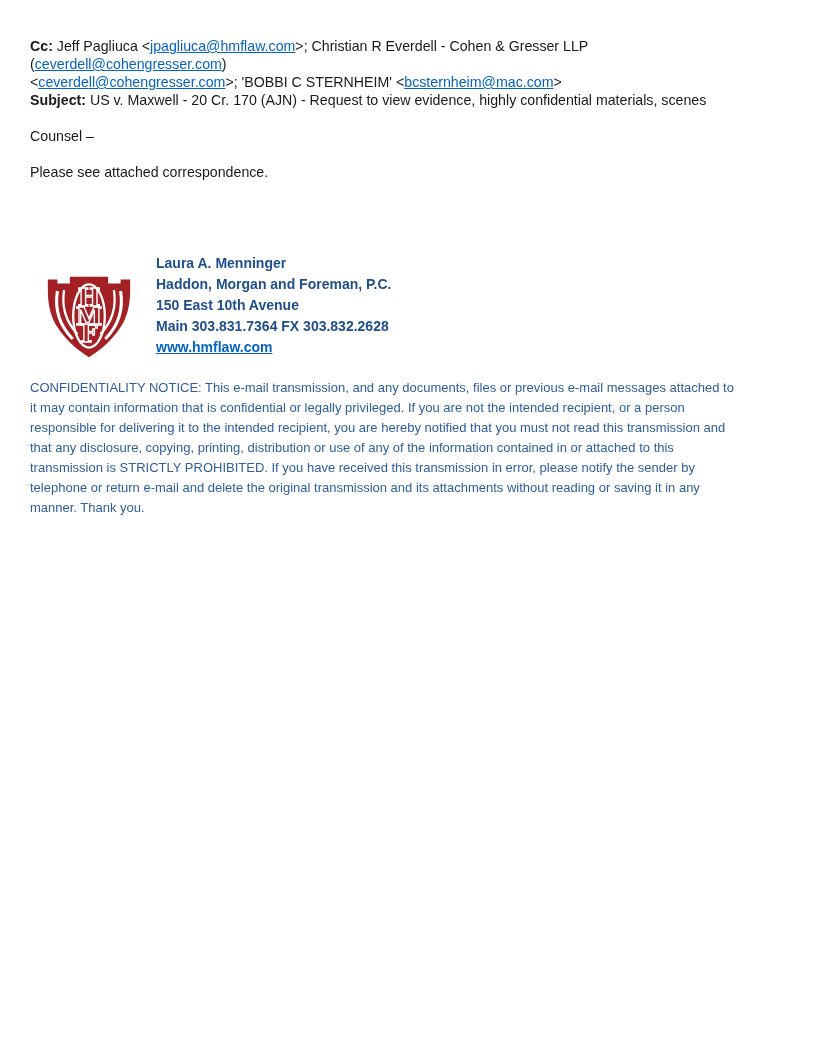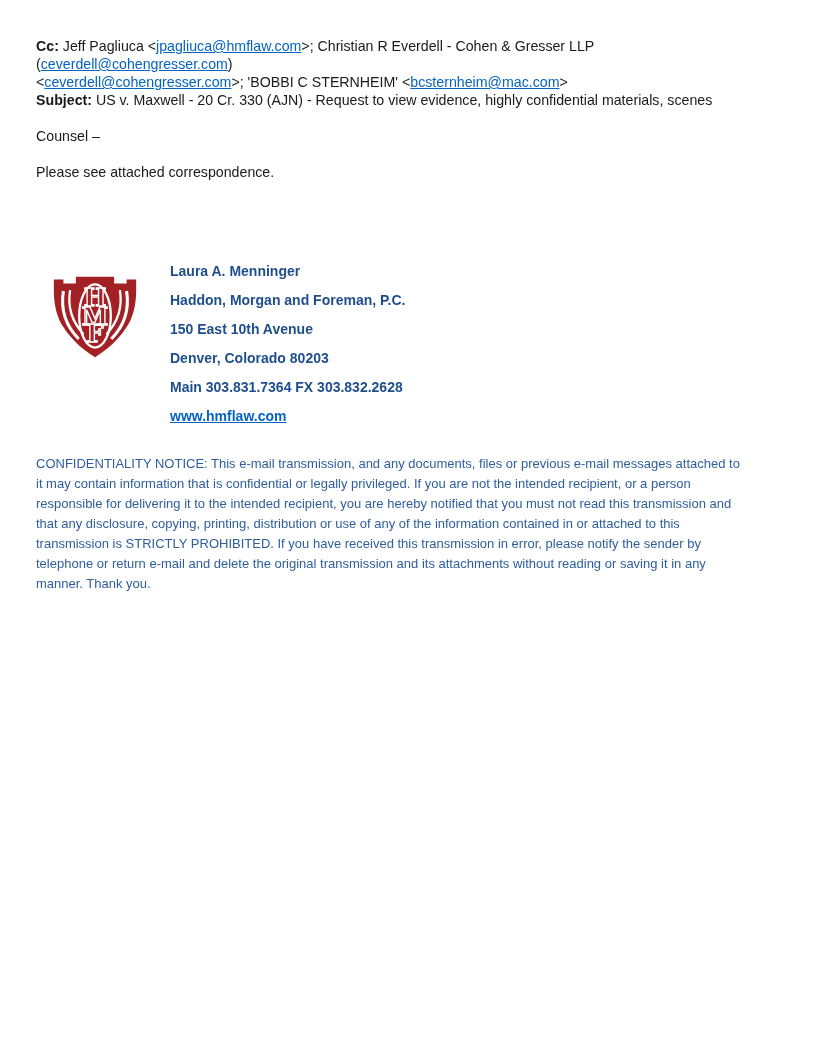--- a/index.html
+++ b/index.html
@@ -15,21 +15,21 @@
     position:relative;
     width:816px;
     height:1056px;
     background:#ffffff;
     font-family:"Liberation Sans",sans-serif;
     color:var(--text-black);
     overflow:hidden;
   }
   .content{
     position:absolute;
-    left:36px;
+    left:30px;
     top:37px;
     width:708px;
   }
   .hdr{
     font-size:14.2px;
     line-height:18px;
     margin:0;
   }
   .hdr .lbl{font-weight:700;}
   a.email-link{
@@ -51,21 +51,21 @@
     width:96px;
     height:90px;
     margin:20px 15px 0 11px;
   }
   .sig-text{
     font-size:14px;
     line-height:17px;
     font-weight:700;
     color:var(--signature-blue);
   }
-  .sig-text .line{margin:12px;}
+  .sig-text .line{margin:4px;}
   .sig-text a.email-link{font-weight:700;}
   .notice{
     margin-top:17px;
     width:708px;
     font-size:13px;
     line-height:20px;
     color:var(--notice-blue);
   }
   .shield-fill{fill:var(--logo-red);}
   .white-stroke{fill:none;stroke:#ffffff;}
@@ -81,21 +81,21 @@
 <body>
 
 <div class="page">
   <div class="content">
 
     <p class="hdr">
       <span class="lbl">Cc:</span><span> Jeff Pagliuca &lt;</span><a class="email-link">jpagliuca@hmflaw.com</a><span>&gt;; Christian R Everdell - Cohen &amp; Gresser LLP (</span><a class="email-link">ceverdell@cohengresser.com</a><span>)</span><br><span>&lt;</span><a class="email-link">ceverdell@cohengresser.com</a><span>&gt;; 'BOBBI C STERNHEIM' &lt;</span><a class="email-link">bcsternheim@mac.com</a><span>&gt;</span>
     </p>
 
     <p class="hdr">
-      <span class="lbl">Subject:</span><span> US v. Maxwell - 20 Cr. 330 (AJN) - Request to view evidence, highly confidential materials, scenes</span>
+      <span class="lbl">Subject:</span><span> US v. Maxwell - 20 Cr. 170 (AJN) - Request to view evidence, highly confidential materials, scenes</span>
     </p>
 
     <p class="para">Counsel –</p>
     <p class="para">Please see attached correspondence.</p>
 
     <div class="sig-row">
       <svg class="sig-logo" viewBox="0 0 100 94" aria-hidden="true">
         <path class="shield-fill" d="M7,20 L7,9 L17,9 L17,13 L30,13 L30,6 L70,6 L70,13 L83,13 L83,9 L93,9 L93,20
                  C93,35 90,49 82,60 C74,72 64,81 50,90 C36,81 26,72 18,60 C10,49 7,35 7,20 Z"></path>
         <path class="white-stroke" stroke-width="3.2" d="M17,21 C14,40 19,57 33,71"></path>
@@ -104,21 +104,20 @@
         <path class="white-stroke" stroke-width="2.4" d="M76,20 C79,38 74,53 62,66"></path>
         <ellipse class="white-stroke" stroke-width="2.4" cx="50" cy="47" rx="16.5" ry="33"></ellipse>
         <text class="monogram" x="50" y="37" font-size="25" text-anchor="middle">H</text>
         <text class="monogram" x="50" y="56" font-size="25" text-anchor="middle">M</text>
         <text class="monogram" x="50" y="74" font-size="25" text-anchor="middle">F</text>
       </svg>
       <div class="sig-text">
         <p class="line">Laura A. Menninger</p>
         <p class="line">Haddon, Morgan and Foreman, P.C.</p>
         <p class="line">150 East 10th Avenue</p>
-        <p class="line">Denver, Colorado 80203</p>
         <p class="line">Main 303.831.7364 FX 303.832.2628</p>
         <p class="line"><a class="email-link">www.hmflaw.com</a></p>
       </div>
     </div>
 
     <p class="notice">CONFIDENTIALITY NOTICE: This e-mail transmission, and any documents, files or previous e-mail messages attached to it may contain information that is confidential or legally privileged. If you are not the intended recipient, or a person responsible for delivering it to the intended recipient, you are hereby notified that you must not read this transmission and that any disclosure, copying, printing, distribution or use of any of the information contained in or attached to this transmission is STRICTLY PROHIBITED. If you have received this transmission in error, please notify the sender by telephone or return e-mail and delete the original transmission and its attachments without reading or saving it in any manner. Thank you.</p>
 
   </div>
 </div>
 

